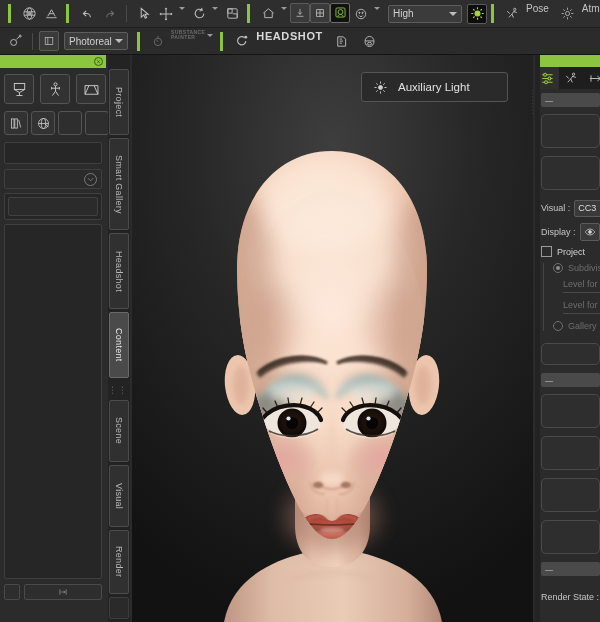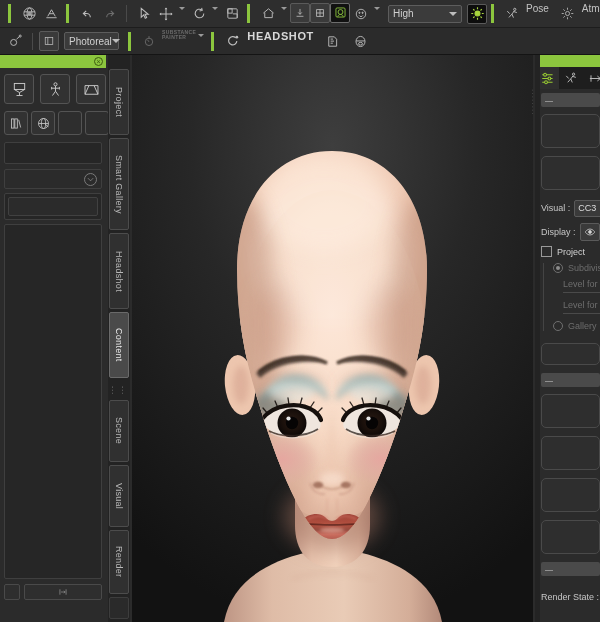--- a/index.html
+++ b/index.html
@@ -466,21 +466,21 @@
           <circle cx="13" cy="2.2" r="1.1"></circle>
       </svg>
     </div>
     <div class="vsep"></div>
     <div class="tbtn framed">
       <svg width="12" height="12" viewBox="0 0 16 16" fill="none" stroke="currentColor" stroke-width="1">
         <rect x="3" y="3.4" width="10" height="9.2"></rect>
           <path d="M6.4 3.4v9.2"></path>
       </svg>
     </div>
-    <div class="ddown" style="width:55px">
+    <div class="ddown" style="width:64px">
       <span>Photoreal</span>
       <span class="cv"></span>
     </div>
 
     <div class="gsep"></div>
 
     <div class="tgroup">
       <div class="tbtn">
         <svg width="14" height="14" viewBox="0 0 16 16" fill="none" stroke="#6e6e6e" stroke-width="1">
           <circle cx="8" cy="9" r="4.2"></circle>
@@ -623,20 +623,29 @@
       <span>Visual</span>
     </div>
     <div class="vtab" style="height:64px">
       <span>Render</span>
     </div>
     <div class="vtab ghost"></div>
   </div>
 
   <div id="viewport">
 
+    <div id="aux-light-btn">
+      <div class="ic">
+        <svg width="15" height="15" viewBox="0 0 16 16" fill="none" stroke="currentColor" stroke-width="1">
+          <circle cx="8" cy="8" r="2.1" fill="currentColor"></circle>
+          <path d="M8 1.6v2.2M8 12.2v2.2M1.6 8h2.2M12.2 8h2.2M3.5 3.5l1.6 1.6M10.9 10.9l1.6 1.6M12.5 3.5l-1.6 1.6M5.1 10.9l-1.6 1.6"></path>
+        </svg>
+      </div>
+      <div class="lb">Auxiliary Light</div>
+    </div>
 
     <svg id="model" viewBox="0 0 401 567" preserveAspectRatio="xMidYMid slice">
       <defs>
         <radialGradient id="bgGrad" cx="50%" cy="16%" r="85%">
           <stop offset="0%" stop-color="#3e3e3e"></stop>
           <stop offset="42%" stop-color="#272727"></stop>
           <stop offset="100%" stop-color="#121212"></stop>
         </radialGradient>
 
         <linearGradient id="neckG" x1="0" y1="0" x2="1" y2="0">

